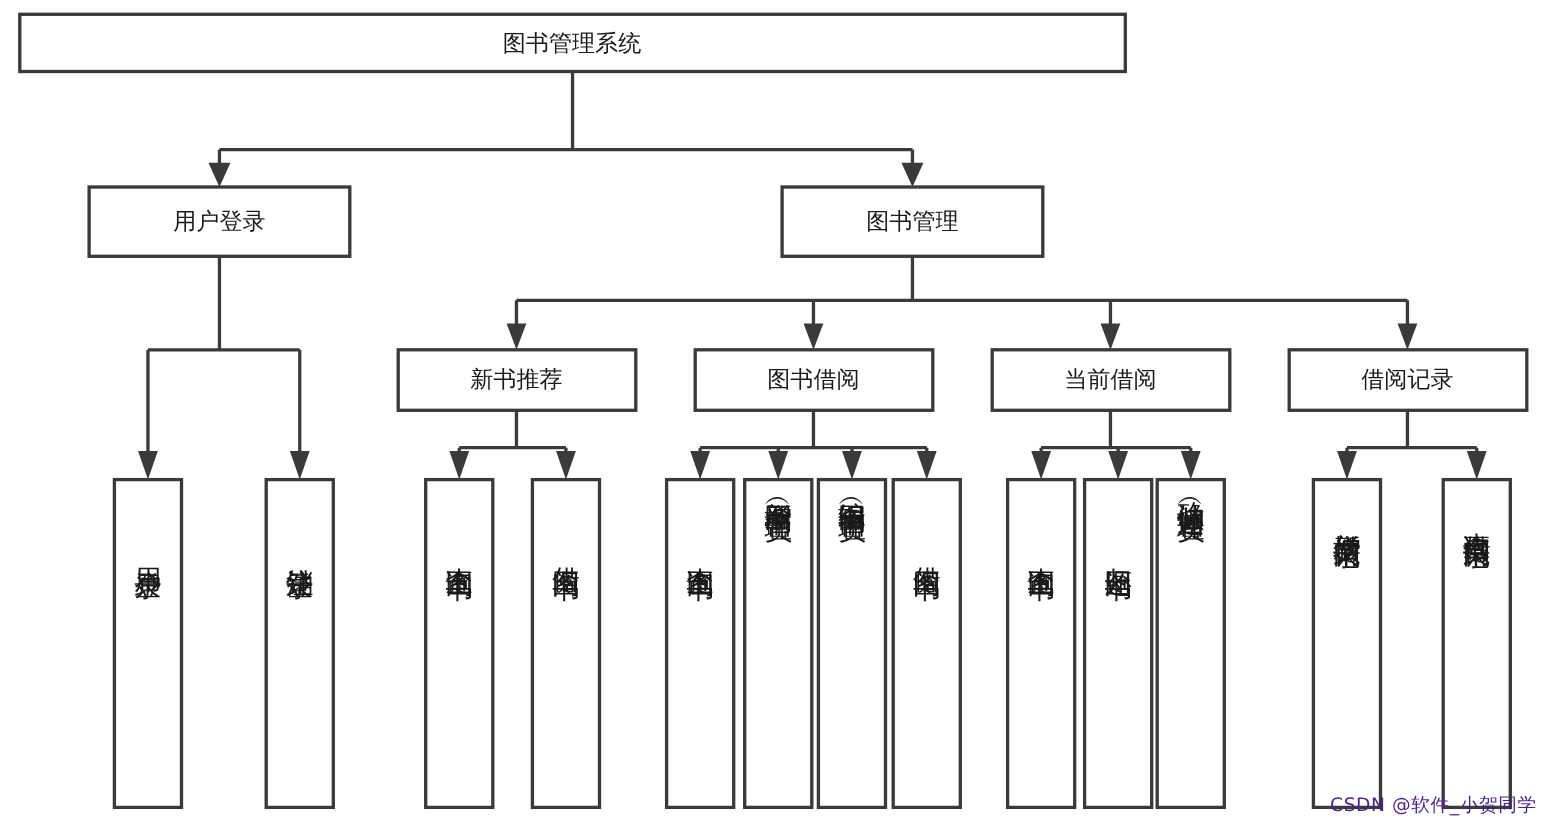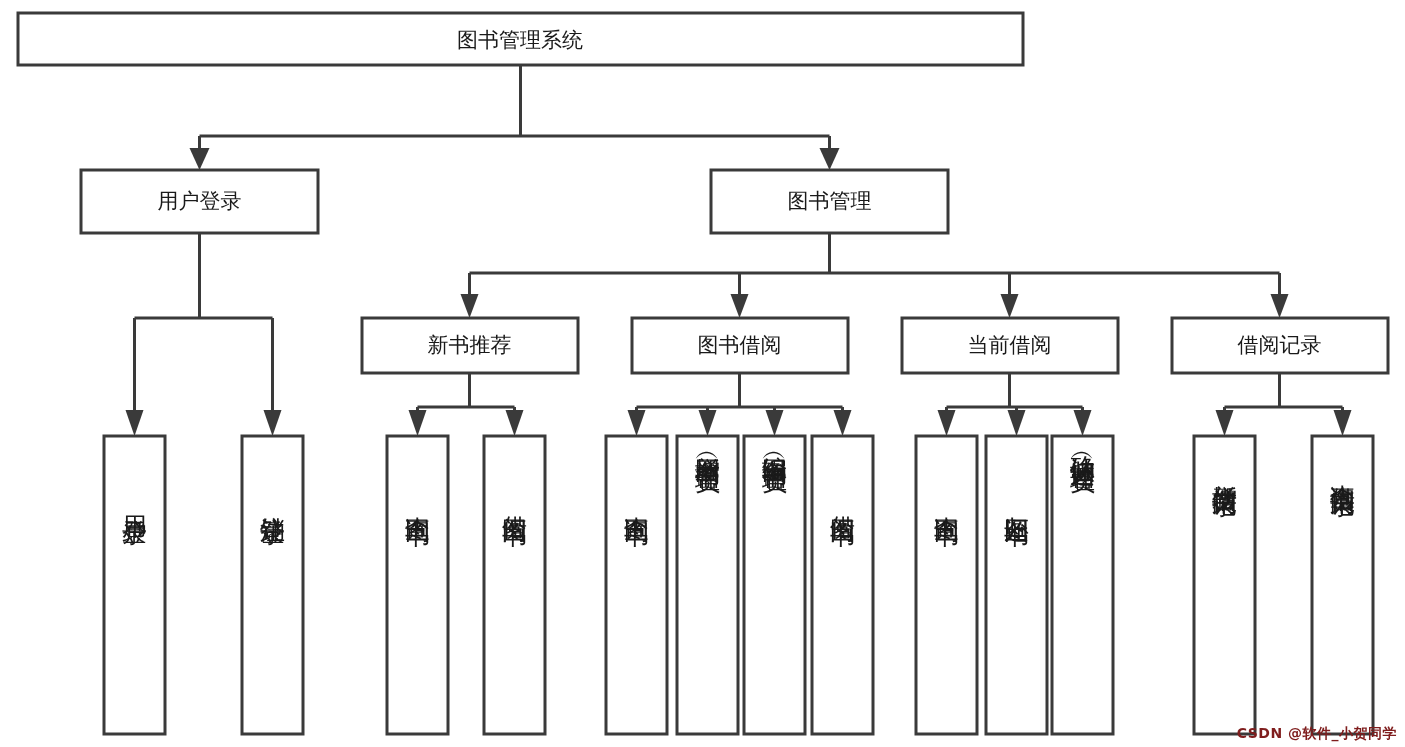--- a/index.html
+++ b/index.html
@@ -56,25 +56,24 @@
     fill: #1a1a1a;
     writing-mode: vertical-rl;
     text-orientation: upright;
     letter-spacing: 2px;
   }
   .watermark {
     position: absolute;
     right: 8px;
     bottom: 4px;
     font-family: "DejaVu Sans", "Liberation Sans", sans-serif;
-    font-size: 14px;
-    color: #7f1d1d;
+    font-size: 17px;
+    color: #4c1d95;
     white-space: nowrap;
     letter-spacing: 0.5px;
-    font-weight: bold;
   }
 </style>
 </head>
 <body>
 
 <div id="diagram-root">
 
   <svg id="tree-svg" viewBox="0 0 1405 747" xmlns="http://www.w3.org/2000/svg">
 
     <g>

